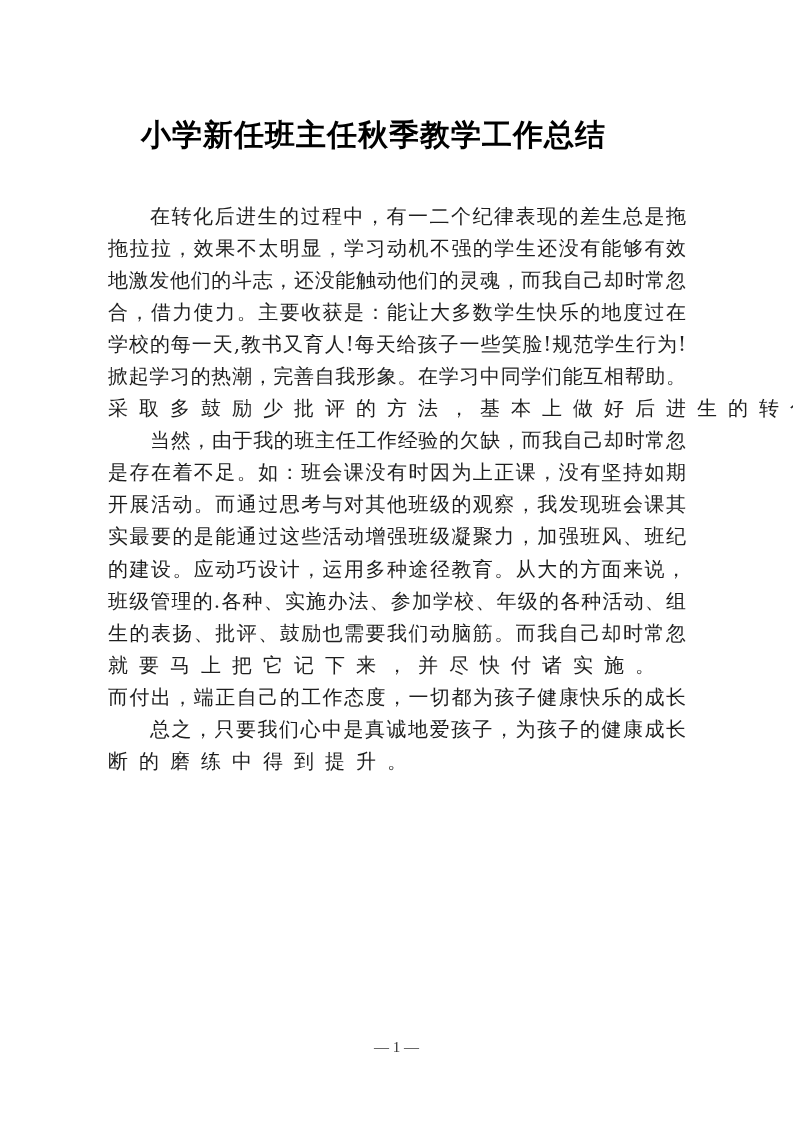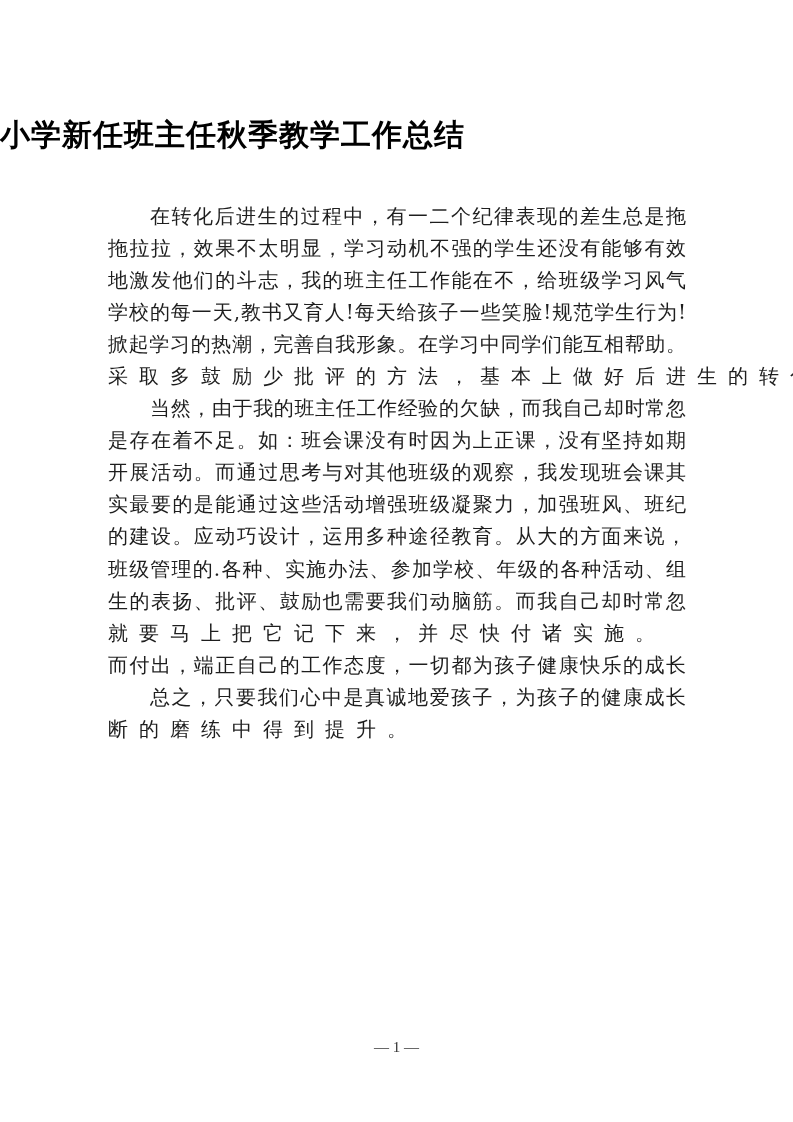--- a/index.html
+++ b/index.html
@@ -1,19 +1,19 @@
 <!DOCTYPE html>
 <html><head>
   <meta charset="utf-8">
   <style>
     html, body { margin: 0; padding: 0; background: #ffffff; }
     body { width: 793px; height: 1122px; position: relative; overflow: hidden; }
     .page { position: absolute; left: 0; top: 0; width: 793px; height: 1122px; background: #ffffff; }
     .title {
-      position: absolute; left: 0; top: 113px; width: 747px; text-align: left;
+      position: absolute; left: 0; top: 113px; width: 747px; text-align: center;
       font-family: "DejaVu Sans", sans-serif; font-weight: bold; font-size: 30px;
       line-height: 44px; color: #000; letter-spacing: 1px;
     }
     .body-text {
       position: absolute; left: 108px; top: 200px; width: 578px;
       font-family: "DejaVu Serif", serif; font-size: 20px; color: #1e1e1e;
     }
     .line {
       height: 32.05px; line-height: 32px; white-space: nowrap; overflow: visible;
       text-align: justify; text-align-last: justify;
@@ -29,21 +29,22 @@
 </head>
 <body>
 
 <div class="page">
   <div class="title">小学新任班主任秋季教学工作总结</div>
 
   <div class="body-text">
     <div>
       <div class="line first">在转化后进生的过程中，有一二个纪律表现的差生总是拖</div>
       <div class="line">拖拉拉，效果不太明显，学习动机不强的学生还没有能够有效</div>
-      <div class="line">地激发他们的斗志，我的班主任工作能在不，给班级学习风气</div>
+      <div class="line">地激发他们的斗志，还没能触动他们的灵魂，而我自己却时常忽</div>
+      <div class="line">合，借力使力。主要收获是：能让大多数学生快乐的地度过在</div>
       <div class="line">学校的每一天,教书又育人!每天给孩子一些笑脸!规范学生行为!</div>
       <div class="line">掀起学习的热潮，完善自我形象。在学习中同学们能互相帮助。</div>
       <div class="line last">采取多鼓励少批评的方法，基本上做好后进生的转化工作。</div>
     </div>
     <div>
       <div class="line first">当然，由于我的班主任工作经验的欠缺，而我自己却时常忽</div>
       <div class="line">是存在着不足。如：班会课没有时因为上正课，没有坚持如期</div>
       <div class="line">开展活动。而通过思考与对其他班级的观察，我发现班会课其</div>
       <div class="line">实最要的是能通过这些活动增强班级凝聚力，加强班风、班纪</div>
       <div class="line">的建设。应动巧设计，运用多种途径教育。从大的方面来说，</div>

